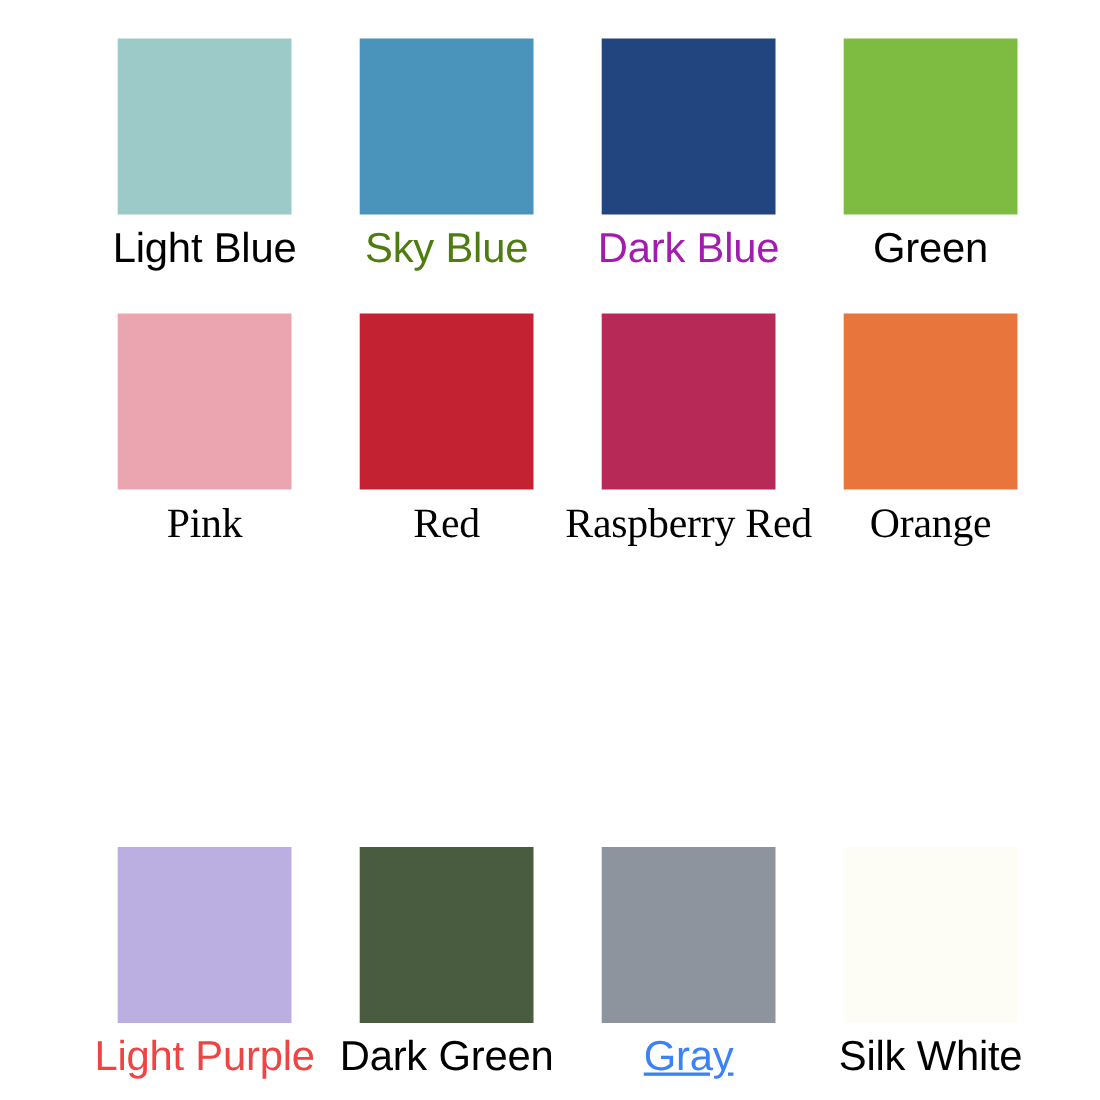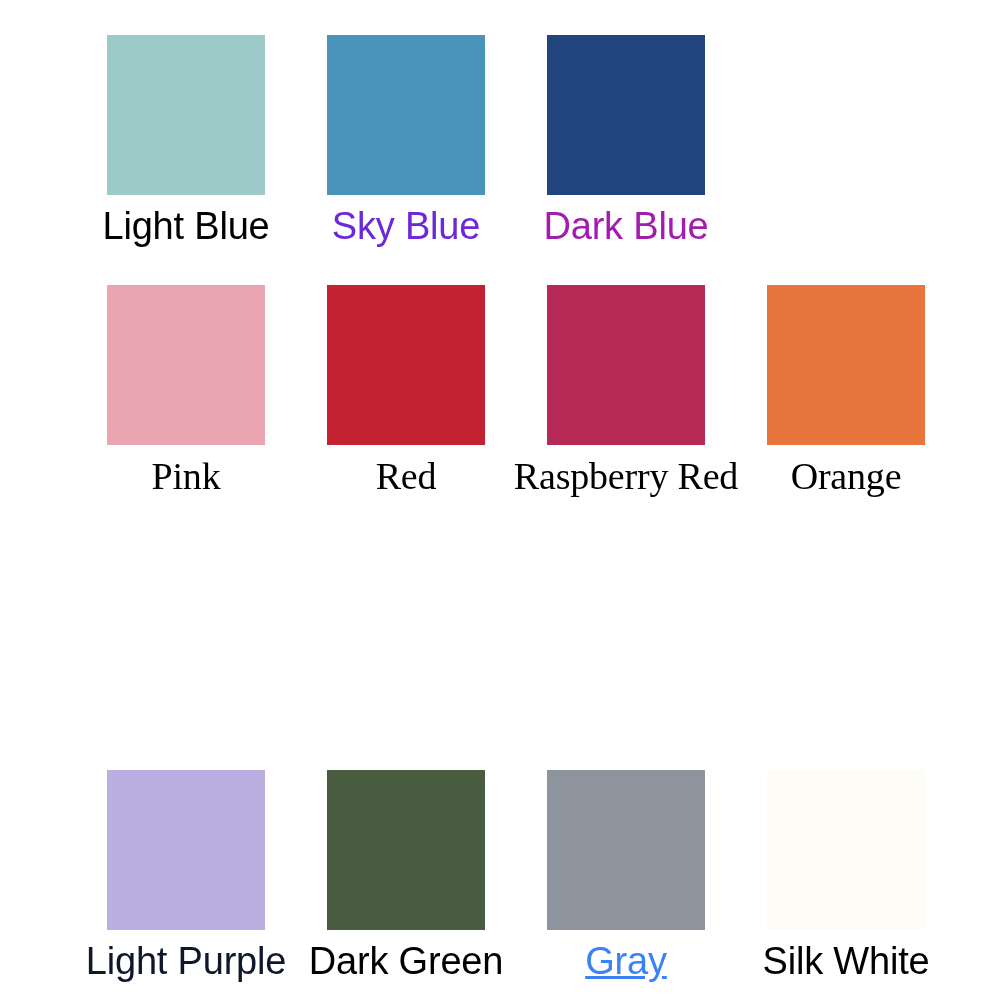--- a/index.html
+++ b/index.html
@@ -72,25 +72,29 @@
 
 <div id="palette">
 
   <div class="swatch-row row-0">
     <div class="swatch-cell">
       <div class="swatch-chip" style="background-color: rgb(156, 202, 200);"></div>
       <div class="swatch-label" style="color: rgb(0, 0, 0);">Light Blue</div>
     </div>
     <div class="swatch-cell">
       <div class="swatch-chip" style="background-color: rgb(74, 147, 187);"></div>
-      <div class="swatch-label" style="color: #6d28d9;">Sky Blue</div>
+      <div class="swatch-label" style="color: #4d7c0f;">Sky Blue</div>
     </div>
     <div class="swatch-cell">
       <div class="swatch-chip" style="background-color: rgb(34, 69, 127);"></div>
       <div class="swatch-label" style="color: #a21caf;">Dark Blue</div>
+    </div>
+    <div class="swatch-cell">
+      <div class="swatch-chip" style="background-color: rgb(126, 188, 65);"></div>
+      <div class="swatch-label" style="color: rgb(0, 0, 0);">Green</div>
     </div>
   </div>
 
   <div class="swatch-row row-1">
     <div class="swatch-cell">
       <div class="swatch-chip" style="background-color: rgb(235, 165, 177);"></div>
       <div class="swatch-label" style="color: rgb(0, 0, 0);">Pink</div>
     </div>
     <div class="swatch-cell">
       <div class="swatch-chip" style="background-color: rgb(195, 34, 51);"></div>
@@ -103,21 +107,21 @@
     <div class="swatch-cell">
       <div class="swatch-chip" style="background-color: rgb(232, 118, 60);"></div>
       <div class="swatch-label" style="color: rgb(0, 0, 0);">Orange</div>
     </div>
   </div>
 
 
   <div class="swatch-row row-3">
     <div class="swatch-cell">
       <div class="swatch-chip" style="background-color: rgb(187, 174, 224);"></div>
-      <div class="swatch-label" style="color: #0f172a;">Light Purple</div>
+      <div class="swatch-label" style="color: #ef4444;">Light Purple</div>
     </div>
     <div class="swatch-cell">
       <div class="swatch-chip" style="background-color: rgb(73, 92, 64);"></div>
       <div class="swatch-label" style="color: rgb(0, 0, 0);">Dark Green</div>
     </div>
     <div class="swatch-cell">
       <div class="swatch-chip" style="background-color: rgb(142, 148, 158);"></div>
       <div class="swatch-label" style="color: #3b82f6; text-decoration: underline;">Gray</div>
     </div>
     <div class="swatch-cell">

